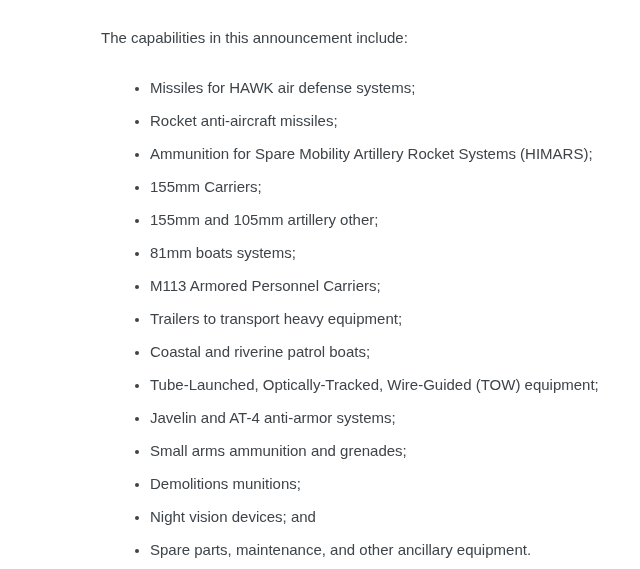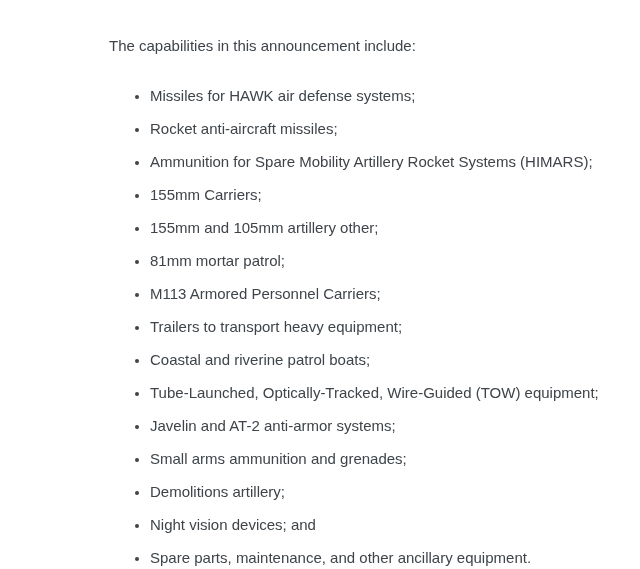--- a/index.html
+++ b/index.html
@@ -12,21 +12,21 @@
     height: 569px;
     overflow: hidden;
     font-family: "Liberation Sans", "DejaVu Sans", sans-serif;
     color: #3e4449;
   }
   .content {
     padding: 24px 20px 0 97px;
     box-sizing: border-box;
   }
   .intro {
-    margin: 12px;
+    margin: 4px;
     font-size: 15px;
     line-height: 19px;
     color: #3e4449;
   }
   ul.capabilities {
     margin: 31px 0 4px 0;
     padding: 0 0 0 53px;
     list-style: disc outside;
   }
   ul.capabilities li {
@@ -44,24 +44,24 @@
 <body>
 
 <div class="content">
   <p class="intro">The capabilities in this announcement include:</p>
   <ul class="capabilities">
       <li>Missiles for HAWK air defense systems;</li>
       <li>Rocket anti-aircraft missiles;</li>
       <li>Ammunition for Spare Mobility Artillery Rocket Systems (HIMARS);</li>
       <li>155mm Carriers;</li>
       <li>155mm and 105mm artillery other;</li>
-      <li>81mm mortar patrol;</li>
+      <li>81mm boats systems;</li>
       <li>M113 Armored Personnel Carriers;</li>
       <li>Trailers to transport heavy equipment;</li>
       <li>Coastal and riverine patrol boats;</li>
       <li>Tube-Launched, Optically-Tracked, Wire-Guided (TOW) equipment;</li>
-      <li>Javelin and AT-2 anti-armor systems;</li>
+      <li>Javelin and AT-4 anti-armor systems;</li>
       <li>Small arms ammunition and grenades;</li>
-      <li>Demolitions artillery;</li>
+      <li>Demolitions munitions;</li>
       <li>Night vision devices; and</li>
       <li>Spare parts, maintenance, and other ancillary equipment.</li>
     </ul>
 </div>
 
 </body></html>

